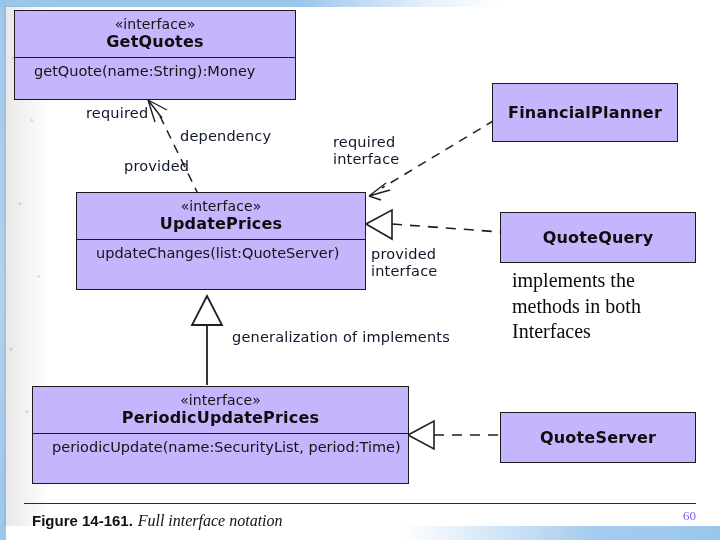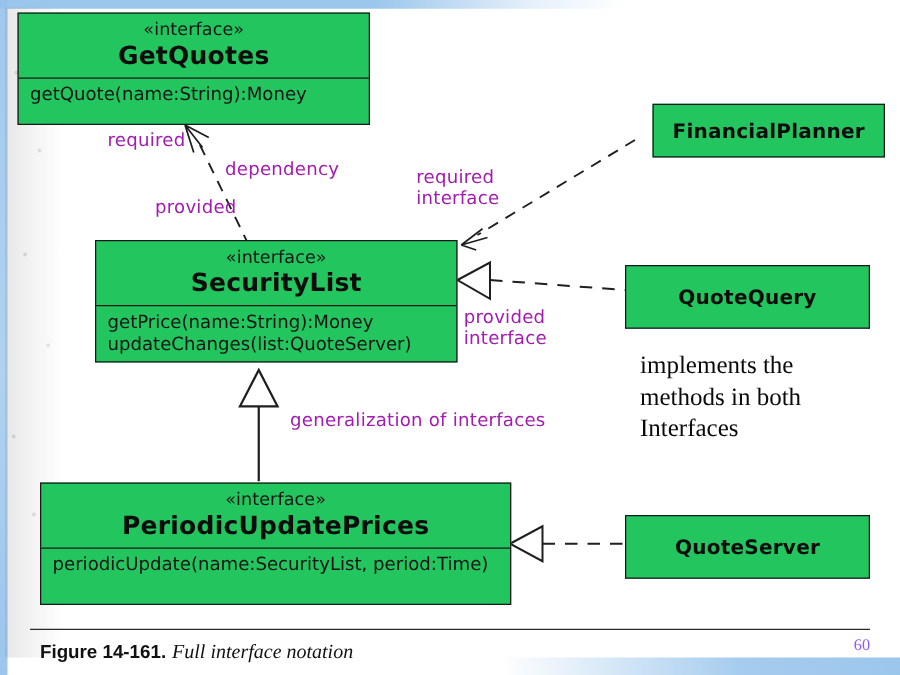--- a/index.html
+++ b/index.html
@@ -60,65 +60,65 @@
       radial-gradient(circle at 50% 78%, rgba(120,120,120,0.25) 0 1px, transparent 2px),
       radial-gradient(circle at 85% 90%, rgba(120,120,120,0.20) 0 1px, transparent 2px),
       linear-gradient(to right, rgba(130,130,130,0.22), rgba(255,255,255,0));
     opacity: 0.85;
     pointer-events: none;
   }
 
   
   .uml-box {
     position: absolute;
-    background: #22c55e;
+    background: #c4b5fd;
     border: 1.6px solid #1a1a1a;
     box-sizing: border-box;
   }
   .uml-head {
     text-align: center;
     padding: 5px 4px 6px 4px;
     line-height: 1.18;
   }
   .stereotype {
     display: block;
     font-size: 14px;
     color: #141414;
     letter-spacing: .1px;
   }
   .cls-name {
     display: block;
-    font-size: 20px;
+    font-size: 16px;
     font-weight: bold;
     color: #0d0d0d;
     letter-spacing: .2px;
   }
   .uml-divider {
     border-top: 1.6px solid #1a1a1a;
   }
   .uml-ops {
-    padding: 5px 7px 5px 9px;
+    padding: 5px 7px 5px 19px;
     font-size: 14.5px;
     color: #141414;
     line-height: 1.22;
   }
   .uml-ops div { white-space: nowrap; }
 
   .plain-box {
     display: flex;
     align-items: center;
     justify-content: center;
   }
   .plain-box .cls-name { font-size: 16px; }
 
   
   .annot {
     position: absolute;
     font-size: 14.5px;
-    color: #a21caf;
+    color: #0f172a;
     line-height: 1.15;
     white-space: pre-line;
     letter-spacing: .2px;
   }
 
   
   .note {
     position: absolute;
     font-family: "Liberation Serif", "DejaVu Serif", serif;
     font-size: 20px;
@@ -209,41 +209,40 @@
     </div>
     <div class="uml-divider"></div>
     <div class="uml-ops">
       <div>getQuote(name:String):Money</div>
     </div>
   </div>
 
   <div class="uml-box" style="left:76px; top:192px; width:290px; height:98px;">
     <div class="uml-head">
       <span class="stereotype">«interface»</span>
-      <span class="cls-name">SecurityList</span>
+      <span class="cls-name">UpdatePrices</span>
     </div>
     <div class="uml-divider"></div>
     <div class="uml-ops">
-      <div>getPrice(name:String):Money</div>
       <div>updateChanges(list:QuoteServer)</div>
     </div>
   </div>
 
   <div class="uml-box" style="left:32px; top:386px; width:377px; height:98px;">
     <div class="uml-head">
       <span class="stereotype">«interface»</span>
       <span class="cls-name">PeriodicUpdatePrices</span>
     </div>
     <div class="uml-divider"></div>
     <div class="uml-ops">
       <div>periodicUpdate(name:SecurityList, period:Time)</div>
     </div>
   </div>
 
-  <div class="uml-box plain-box" style="left:522px; top:83px; width:186px; height:43px;">
+  <div class="uml-box plain-box" style="left:492px; top:83px; width:186px; height:59px;">
     <span class="cls-name">FinancialPlanner</span>
   </div>
 
   <div class="uml-box plain-box" style="left:500px; top:212px; width:196px; height:51px;">
     <span class="cls-name">QuoteQuery</span>
   </div>
 
   <div class="uml-box plain-box" style="left:500px; top:412px; width:196px; height:51px;">
     <span class="cls-name">QuoteServer</span>
   </div>
@@ -253,23 +252,23 @@
   <div class="annot" style="left:180px; top:128px;">dependency</div>
 
   <div class="annot" style="left:124px; top:158px;">provided</div>
 
   <div class="annot" style="left:333px; top:134px; text-align:left;">required
 interface</div>
 
   <div class="annot" style="left:371px; top:246px;">provided
 interface</div>
 
-  <div class="annot" style="left:232px; top:329px;">generalization of interfaces</div>
-
-  <div class="note" style="left:512px; top:280px;">implements the
+  <div class="annot" style="left:232px; top:329px;">generalization of implements</div>
+
+  <div class="note" style="left:512px; top:268px;">implements the
 methods in both
 Interfaces</div>
 
   <div class="caption-rule"></div>
   <div class="caption">
     <span class="fig-label">Figure 14-161.</span>
     <span class="fig-title">Full interface notation</span>
   </div>
   <div class="page-num">60</div>
 

